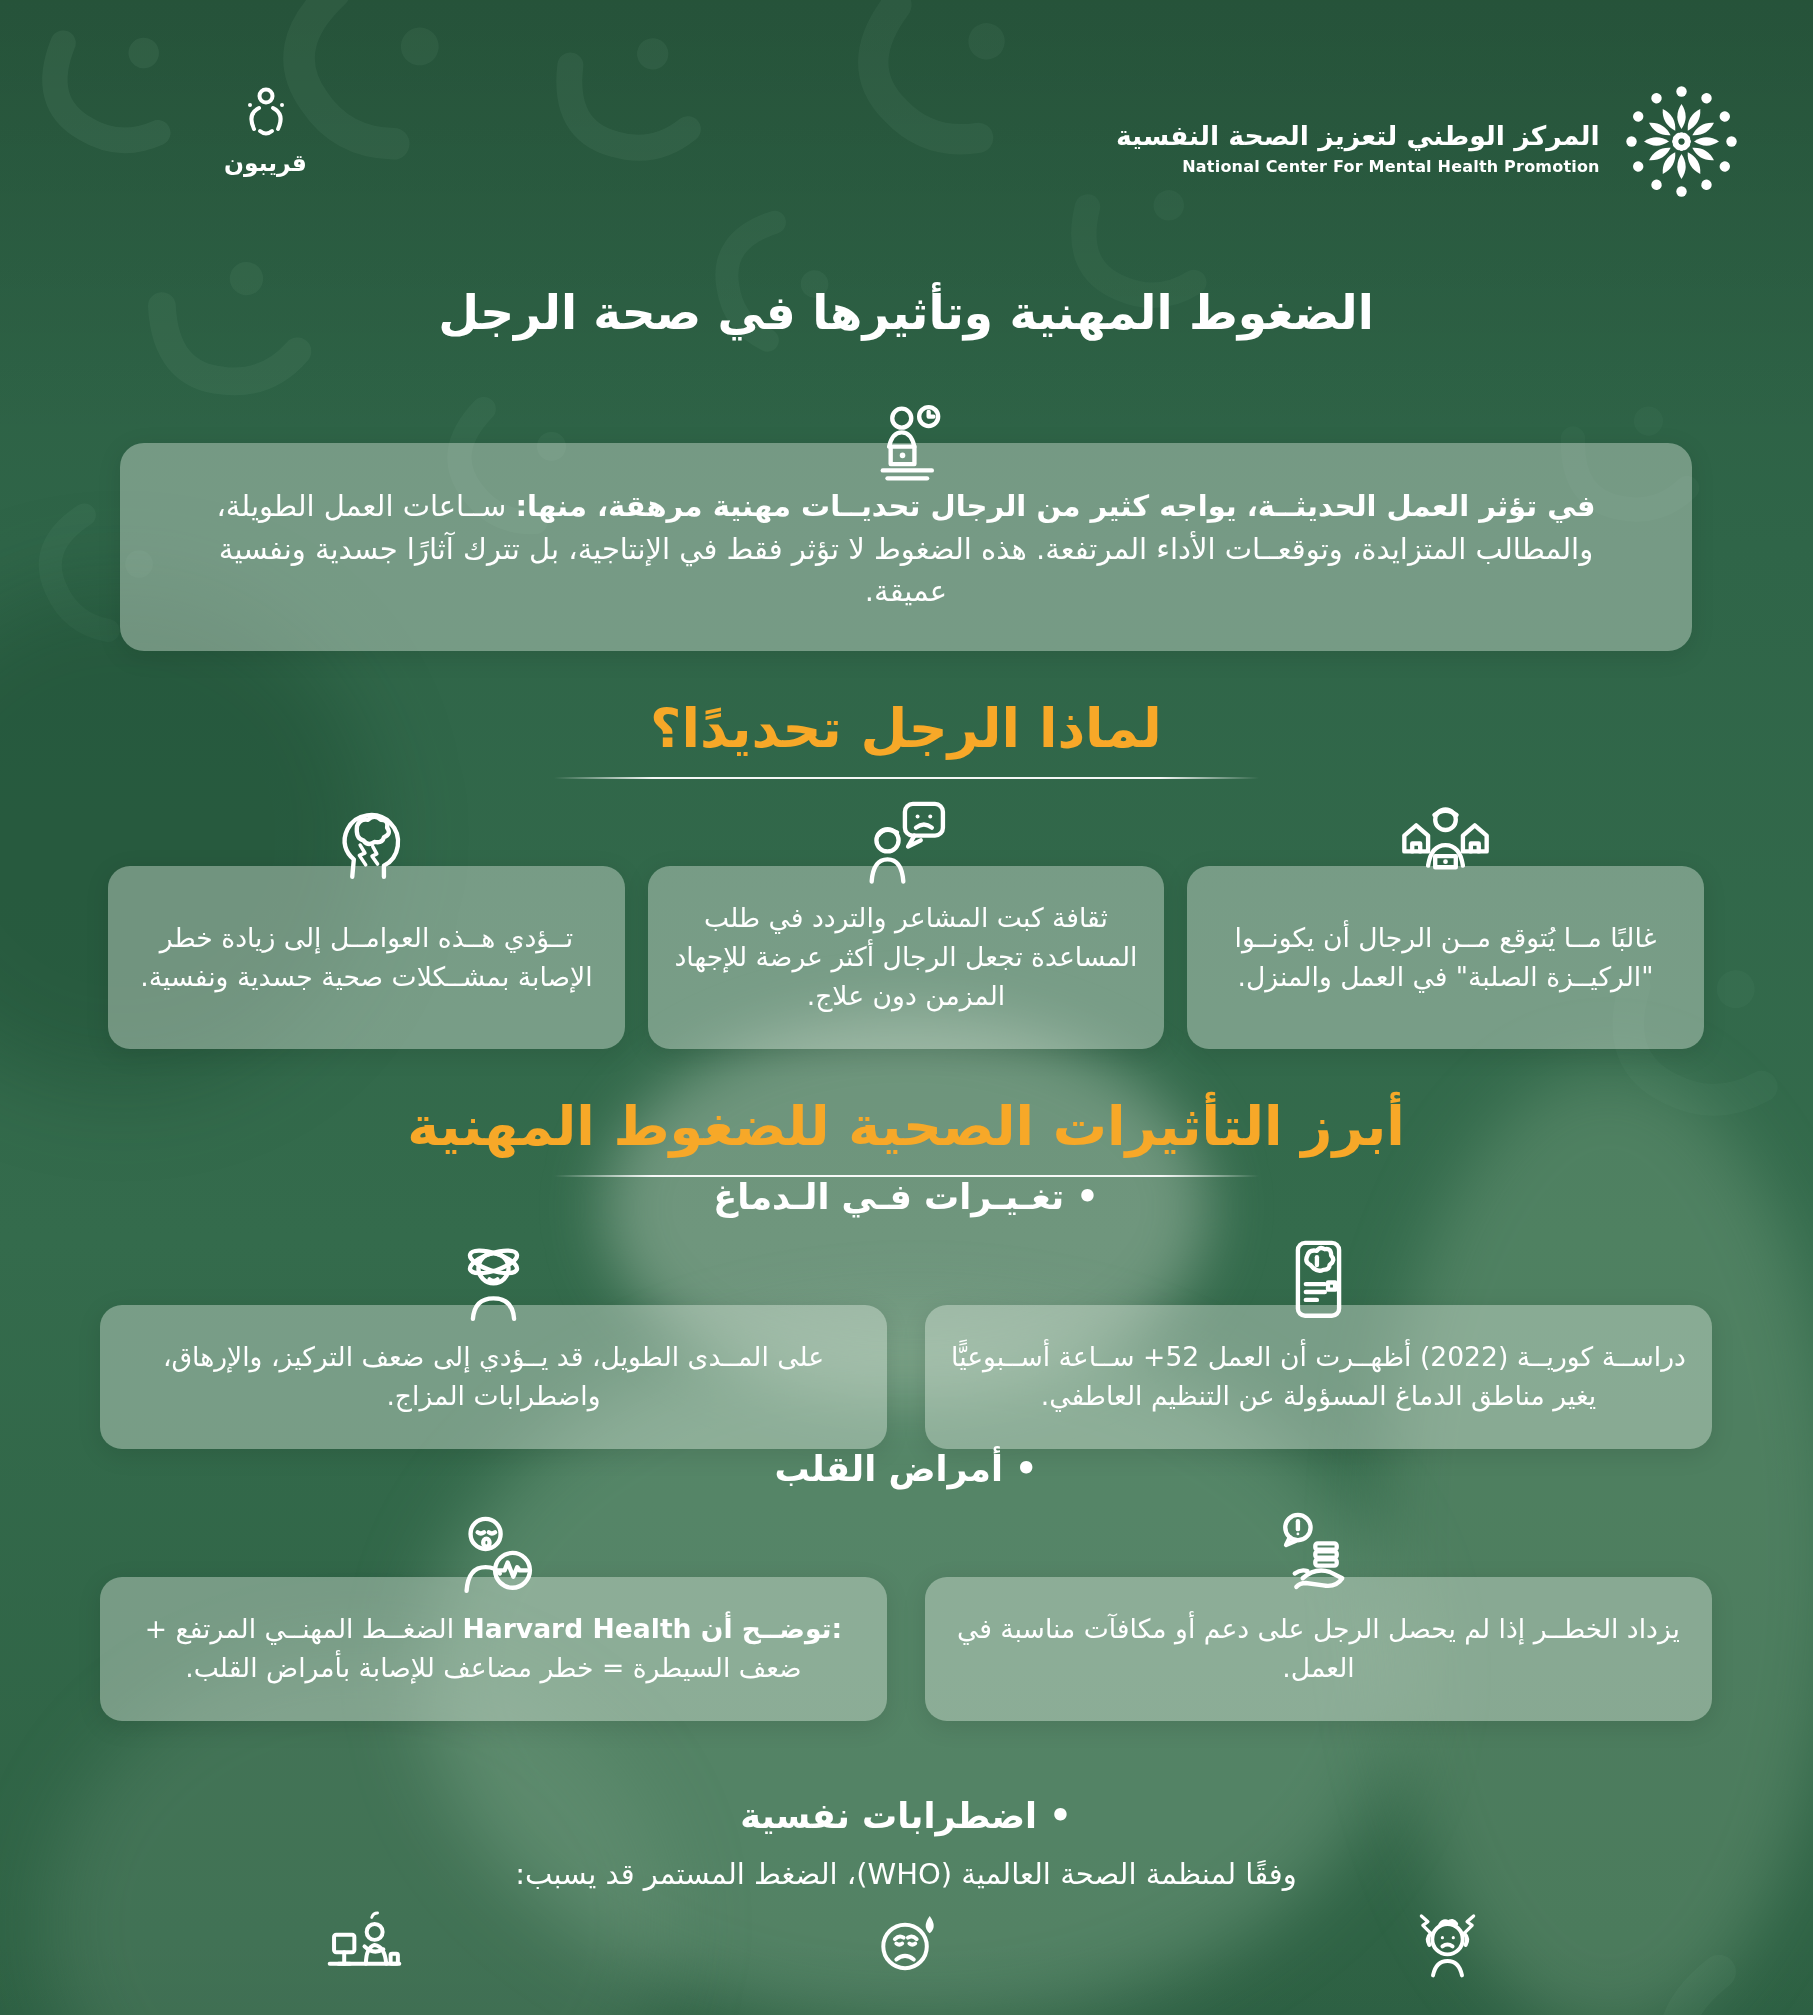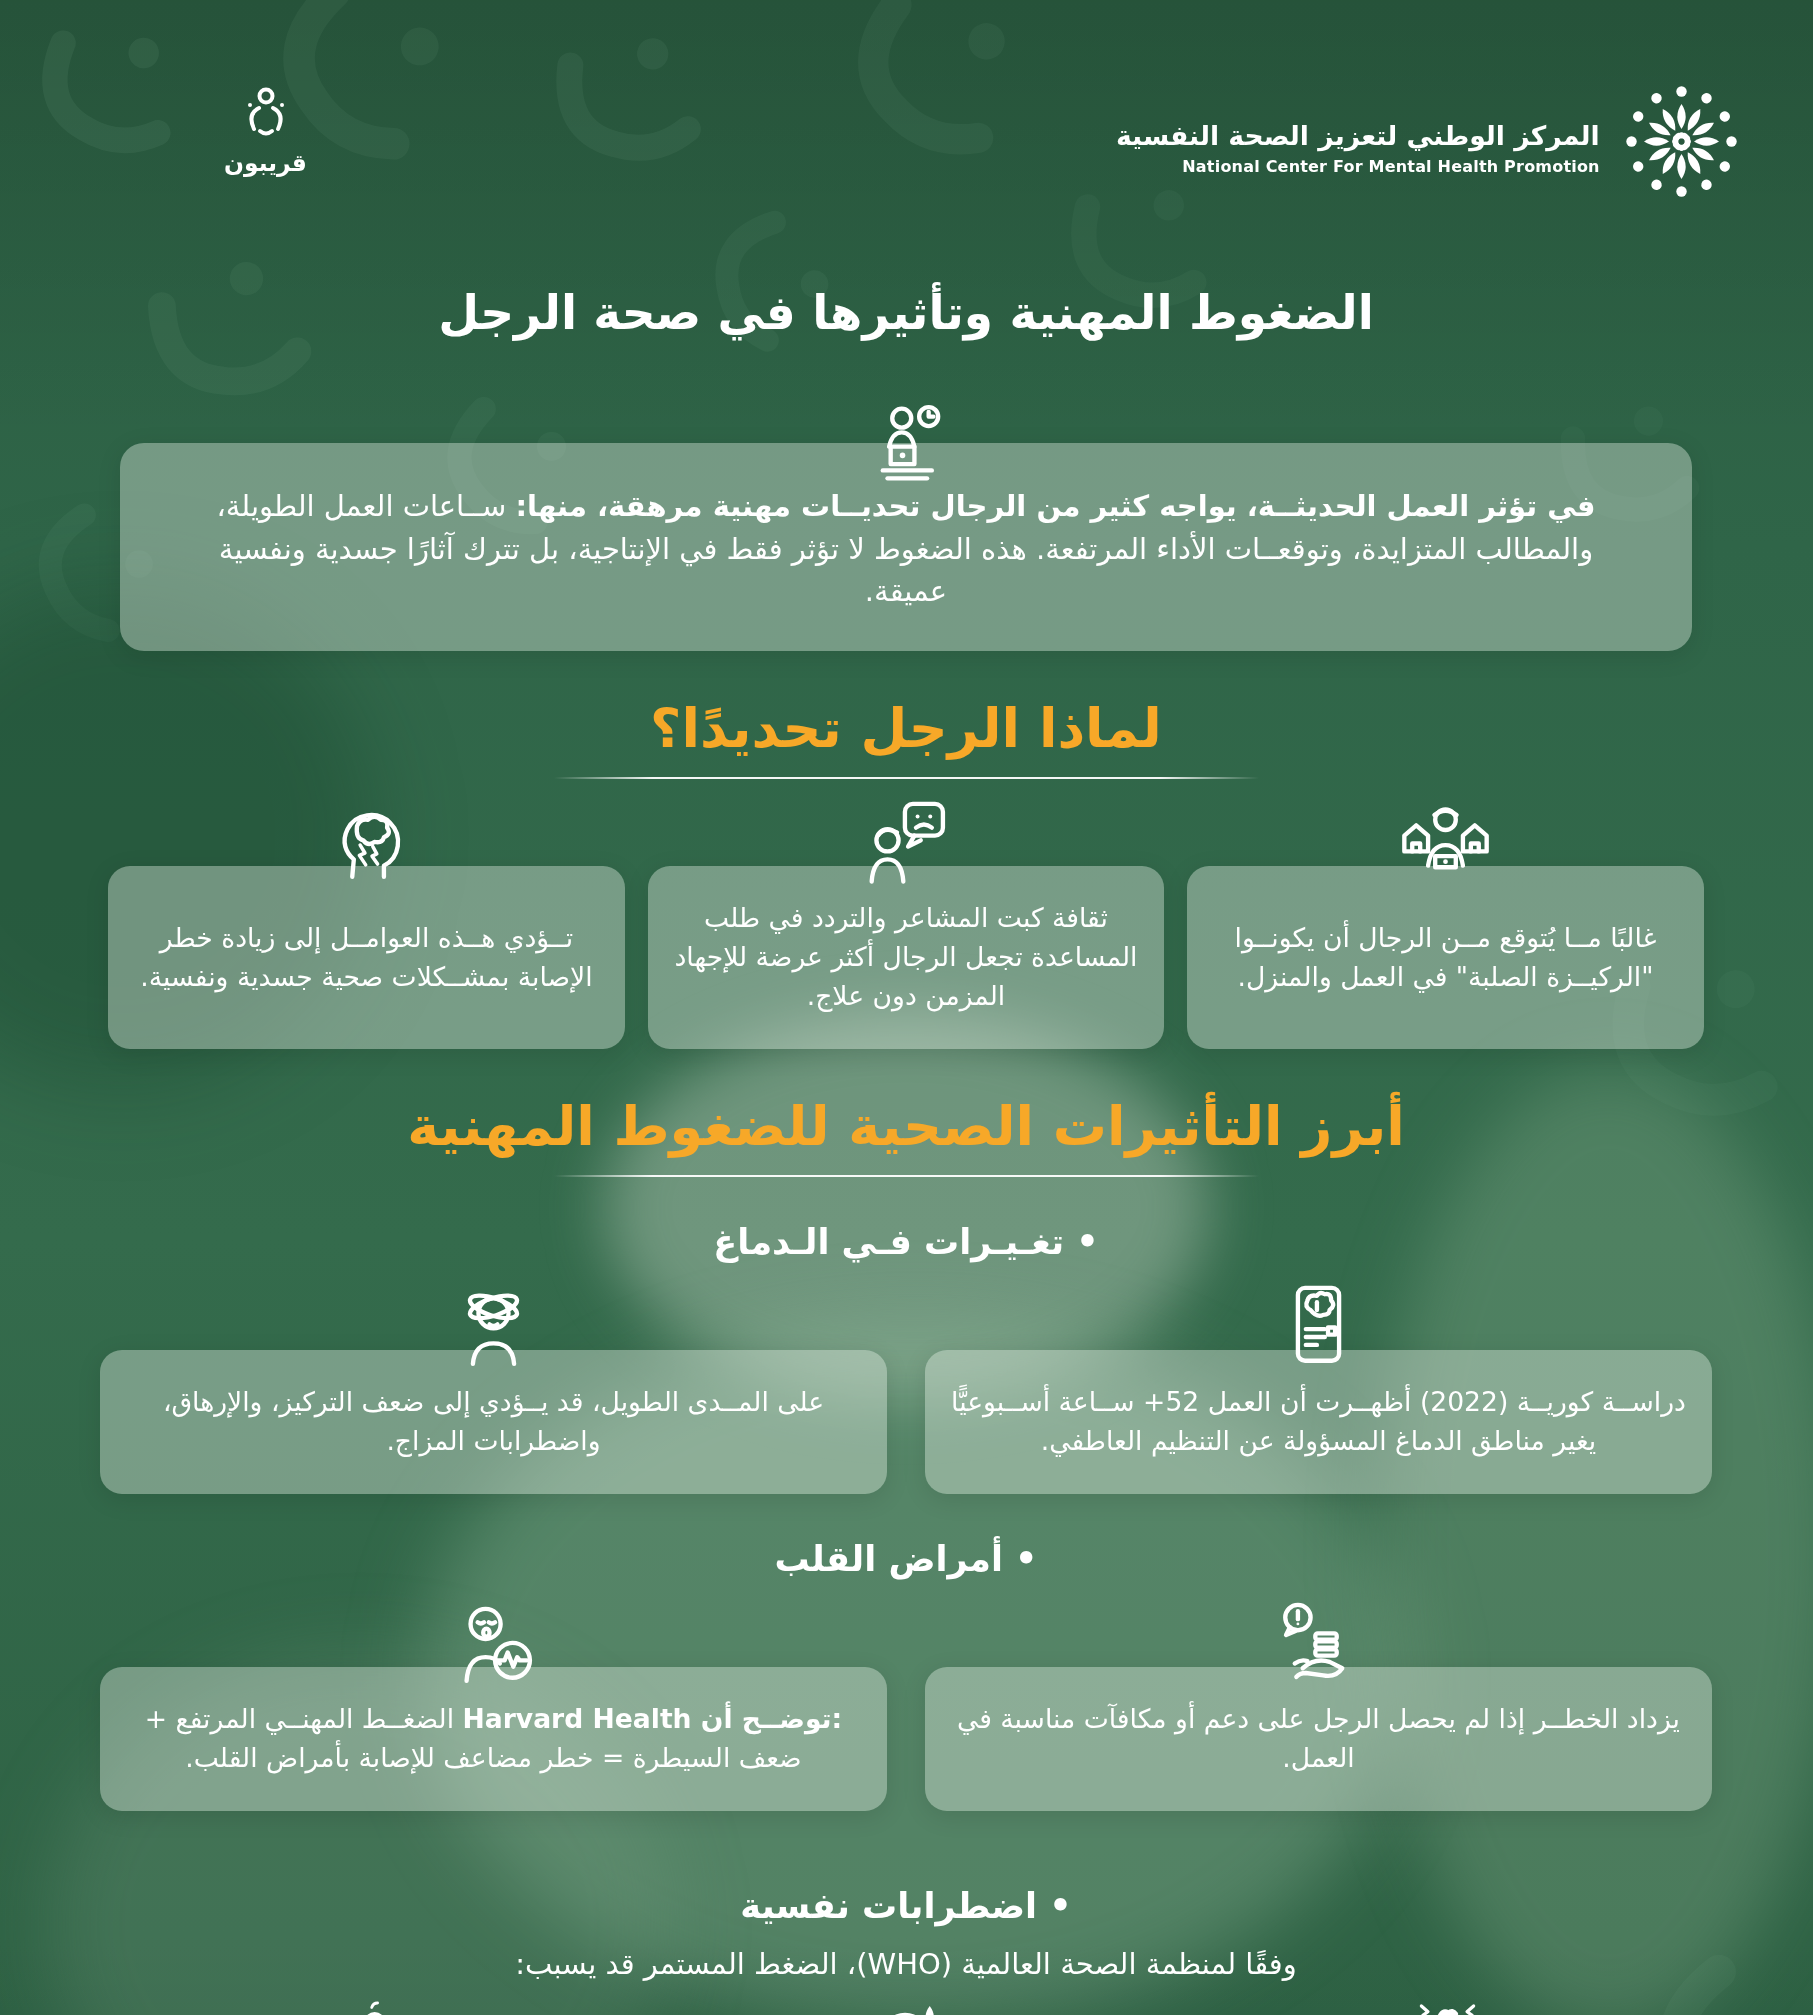--- a/index.html
+++ b/index.html
@@ -25,21 +25,21 @@
   .orgtext .ar{font-size:26.6px;font-weight:700;line-height:1.25;}
   .orgtext .en{font-size:16px;font-weight:700;letter-spacing:0.2px;margin-top:4px;}
   .main-title{margin-top:38px;text-align:center;font-size:47px;font-weight:700;line-height:1.15;}
   .sec-icon{display:block;margin:56px auto -48px;width:95px;height:95px;position:relative;z-index:5;}
   .card{background:var(--card,rgba(226,234,224,.40));border-radius:24px;box-shadow:0 5.6px 24px rgba(0,0,0,.10);}
   .intro-card{margin:0 121px;padding:42px 60px 38px;text-align:center;font-size:29px;line-height:1.47;}
   .b{font-weight:700;}
   .orange-h{margin-top:46px;text-align:center;color:var(--accent,#F7A828);font-size:54px;font-weight:700;}
   .rule{width:705px;height:1.6px;margin:17px auto 0;border-radius:0.8px;
         background:linear-gradient(90deg,rgba(255,255,255,0),rgba(255,255,255,.95) 14%,rgba(255,255,255,.95) 86%,rgba(255,255,255,0));}
-  .sub-h{margin-top:45px;text-align:center;font-size:35px;font-weight:700;}
+  .sub-h{text-align:center;font-size:35px;font-weight:700;}
   .cards-row{display:flex;align-items:stretch;gap:22.6px;margin:17.7px 109px 0;}
   .cards-row.two{margin:17.7px 101px 0;gap:38px;}
   .cardwrap{flex:1;display:flex;flex-direction:column;align-items:center;}
   .cardwrap .icon{width:95px;height:95px;margin-bottom:-25px;position:relative;z-index:5;}
   .cardwrap .card{width:100%;box-sizing:border-box;flex:1;display:flex;align-items:center;justify-content:center;
                   border-radius:22px;padding:32px 25px 34px;font-size:26.6px;line-height:1.47;text-align:center;}
   .who-note{margin-top:18.5px;text-align:center;font-size:29px;line-height:1.4;}
   .boxes-row{display:flex;align-items:stretch;gap:45px;margin:4.8px 117px 0;}
   .boxwrap{flex:1;display:flex;flex-direction:column;align-items:center;}
   .boxwrap .icon{width:87px;height:87px;margin-bottom:-23.4px;position:relative;z-index:5;}

